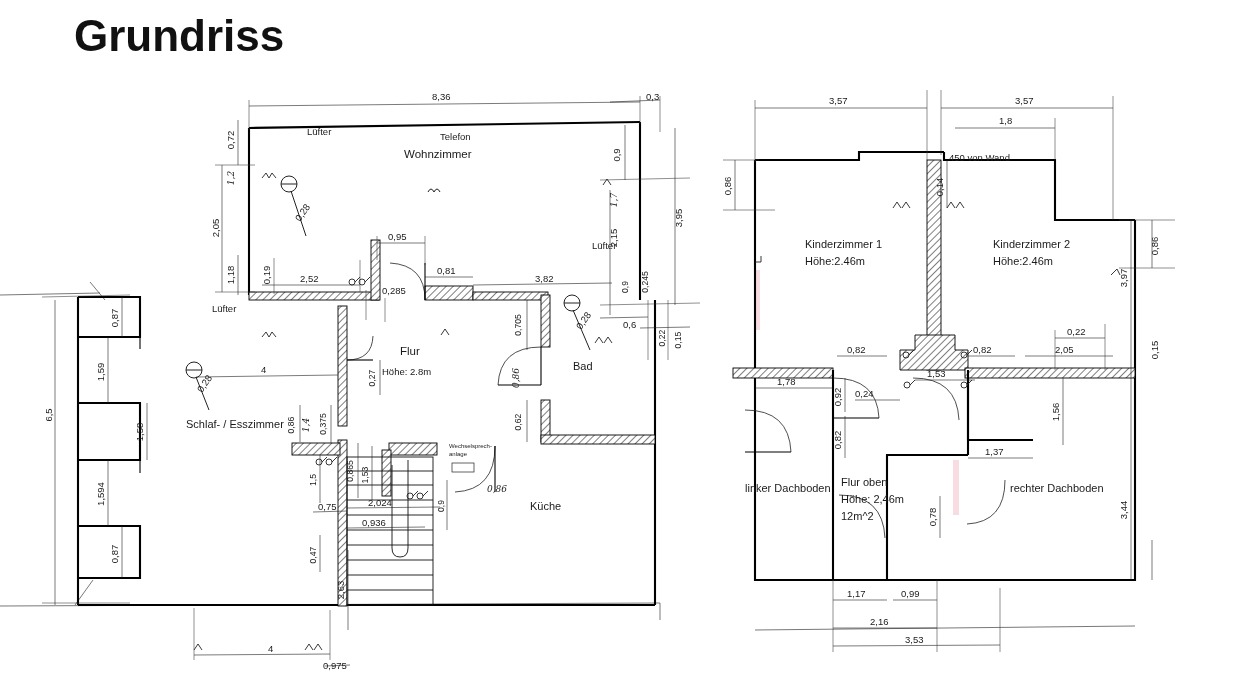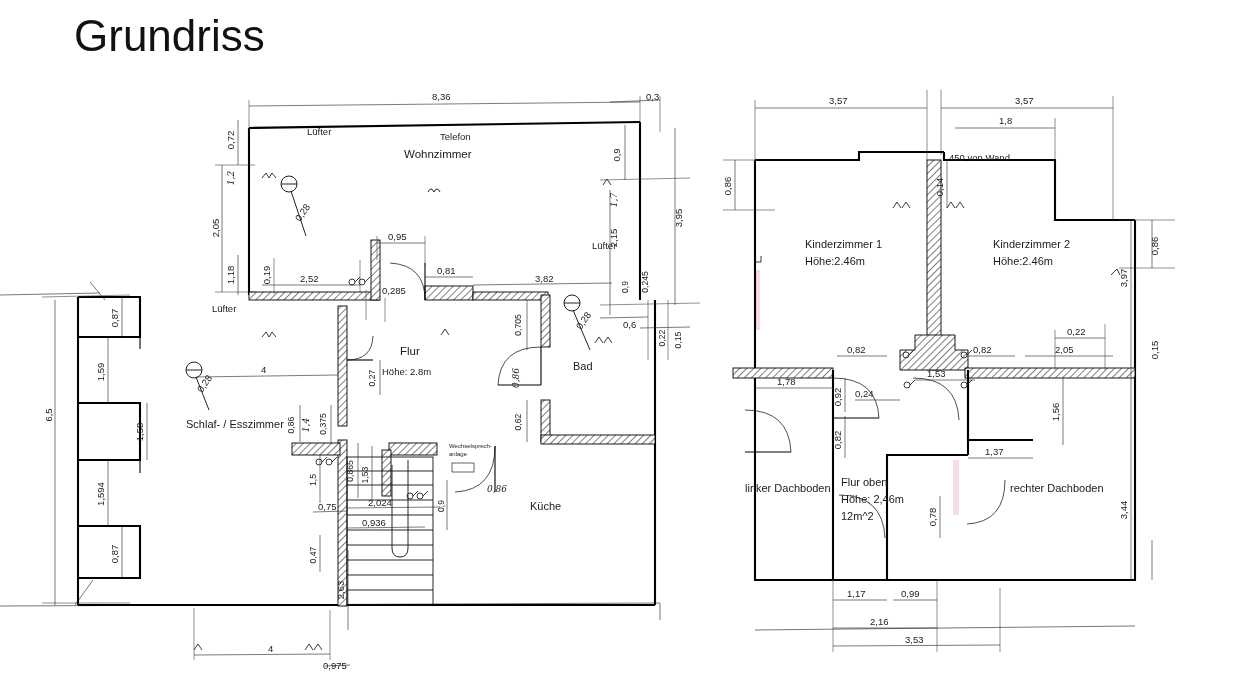--- a/index.html
+++ b/index.html
@@ -4,21 +4,21 @@
 <title>Grundriss</title>
 <style>
   html,body{margin:0;padding:0;background:#ffffff;}
   body{
     width:1245px;height:696px;
     font-family:"Liberation Sans","DejaVu Sans",sans-serif;
     color:#000;overflow:hidden;position:relative;
   }
   #page-title{
     position:absolute;left:74px;top:12px;
-    font-size:44px;font-weight:400;letter-spacing:0px;color:#111;
+    font-size:44px;font-weight:700;letter-spacing:0px;color:#111;
     line-height:1.1;
   }
   .plan{position:absolute;}
   #plan-left{left:0px;top:60px;width:710px;height:636px;}
   #plan-right{left:715px;top:60px;width:530px;height:636px;}
   svg{display:block;}
   .room-label{
     font-family:"Liberation Sans","DejaVu Sans",sans-serif;
     font-size:11px;fill:#1a1a1a;
   }

